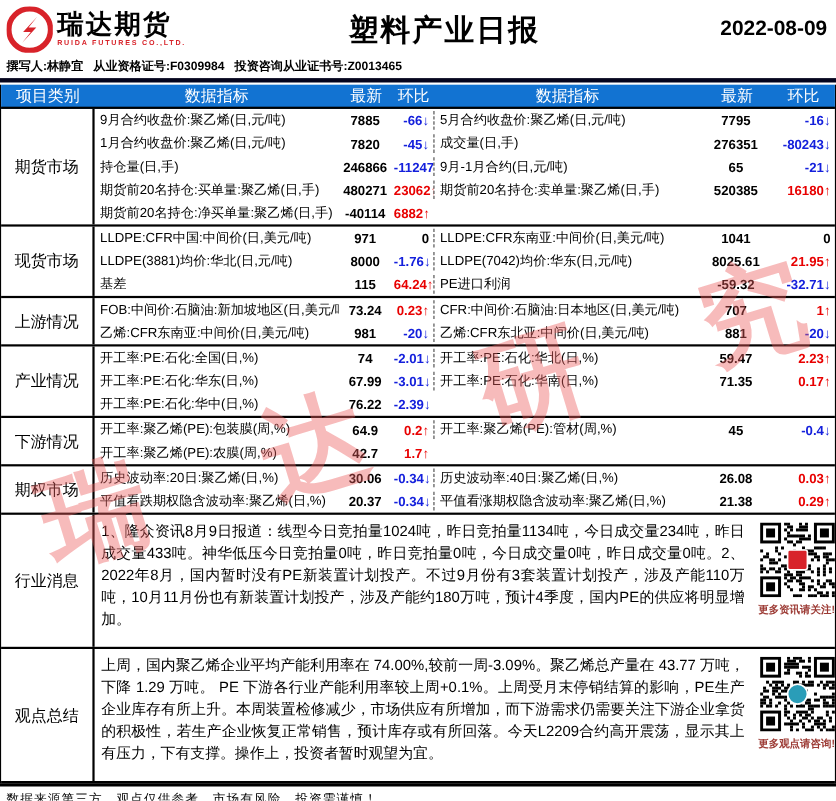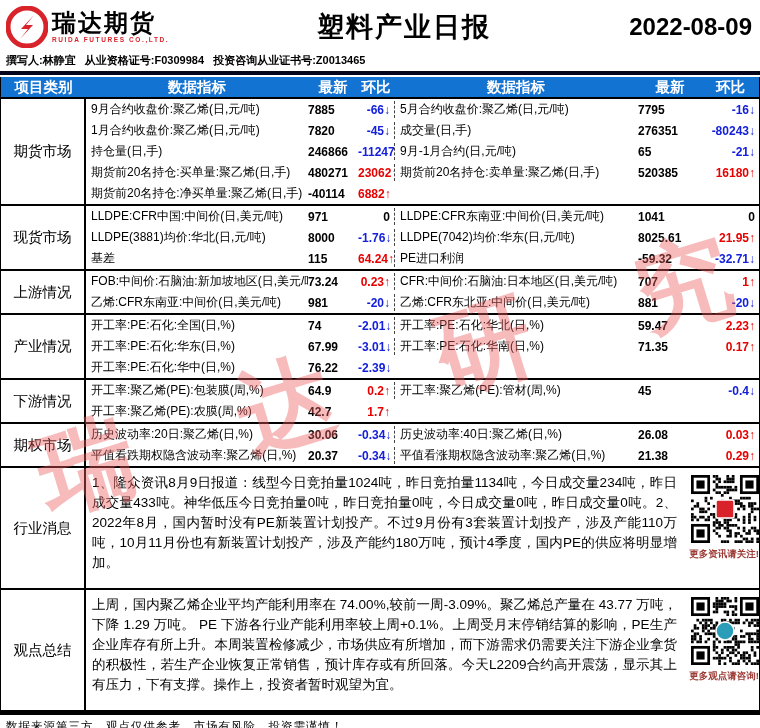--- a/index.html
+++ b/index.html
@@ -15,37 +15,37 @@
     color:#000; width:760px; height:728px; position:relative; overflow:hidden;
   }
   
   .hdr{display:flex;align-items:center;height:52px;padding:2px 8px 0 6px}
   .brand{display:flex;align-items:center;width:230px}
   .brand svg{flex:0 0 auto}
   .brand-txt{margin-left:4px;line-height:1}
   .brand-cn{font-size:24px;font-weight:700;letter-spacing:2px}
   .brand-en{font-size:6.5px;color:var(--logo-red);letter-spacing:1.6px;margin-top:2px;font-weight:700}
   .title{flex:1;text-align:center;font-size:27px;font-weight:700;letter-spacing:2px}
-  .date{width:180px;text-align:right;font-size:24px;font-weight:700}
+  .date{width:180px;text-align:right;font-size:19px;font-weight:700}
   .author{font-size:11px;font-weight:700;padding:1px 0 3px 6px;white-space:pre}
   .navy-rule{height:4px;background:#05051e;margin:0}
   
   .tbl{border-left:1px solid #000;border-right:1px solid #000;margin-top:2px}
   .thead{display:grid;grid-template-columns:85px 222px 50px 36px 244px 64px 57px;
-    background:var(--accent);color:#fff;font-weight:700;font-size:14.5px;height:22px;align-items:center;border-bottom:2px solid #000}
+    background:var(--accent);color:#fff;font-weight:400;font-size:14.5px;height:22px;align-items:center;border-bottom:2px solid #000}
   .thead .c{text-align:center;white-space:nowrap;overflow:hidden}
   .section{display:flex;border-bottom:2.5px solid #000}
   .cat{width:85px;flex:0 0 85px;display:flex;align-items:center;justify-content:center;
     font-size:14.5px;border-right:2.5px solid #000;text-align:left}
   .rows{flex:1}
   .row{display:grid;grid-template-columns:222px 50px 36px 244px 64px 57px;height:21px;align-items:center;font-size:12px}
   .cell{white-space:nowrap;overflow:hidden}
   .lbl{padding-left:5px}
   .rlbl{border-left:1.5px dashed #444}
-  .val{font-weight:700;text-align:left;padding-right:2px}
+  .val{font-weight:700;text-align:center;padding-right:2px}
   .chg{font-weight:700;text-align:right;padding-right:4px}
   .chg.up{color:var(--up)} .chg.down{color:var(--down)} .chg.flat{color:#000}
   
   .note-body{flex:1;display:flex}
   .note-text{width:595px;padding:5px 4px 4px 6px;font-size:13.5px;line-height:20px;text-align:justify}
   .qr-col{flex:1;display:flex;flex-direction:column;align-items:flex-end;padding-top:7px}
   .qr{width:68px;height:68px;position:relative}
   .qr-cap{font-size:9.5px;font-weight:700;color:#9c3a34;margin-top:5px;white-space:nowrap}
   
   .disclaimer{border-top:3px solid #000;border-bottom:4px solid #000;

